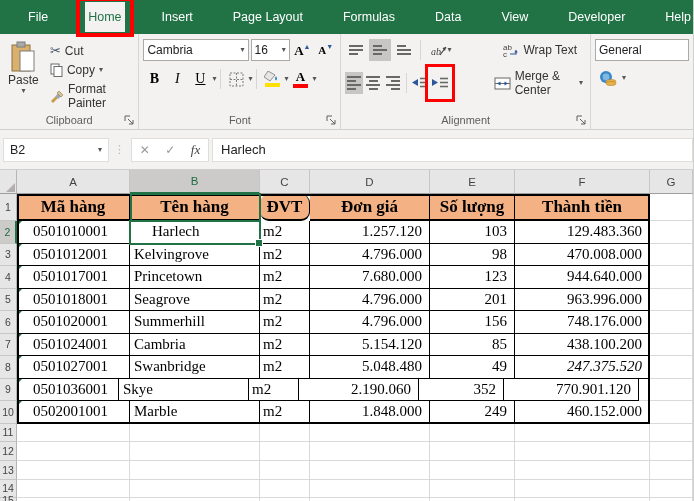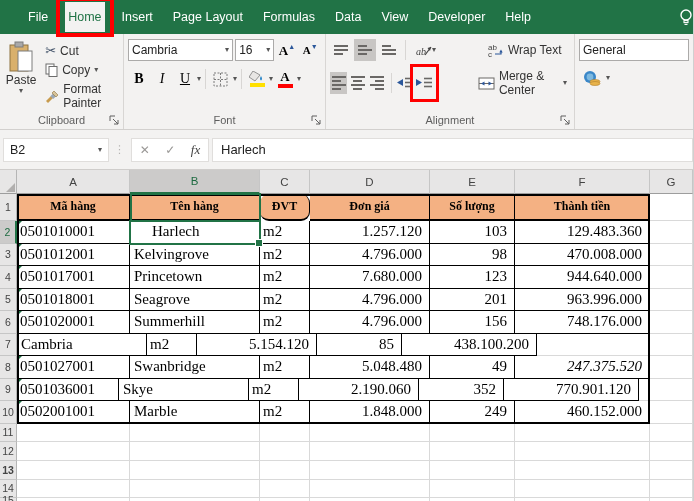--- a/index.html
+++ b/index.html
@@ -2,21 +2,21 @@
 <html><head>
 <meta charset="utf-8">
 <style>
   * { margin:0; padding:0; box-sizing:border-box; }
   html,body { width:694px; height:501px; overflow:hidden; background:#fff;
               font-family:"Liberation Sans", sans-serif; }
   body { position:relative; border-right:1px solid #d0d0d0; }
 
   
   .tabbar { height:34px; background:#217346; display:flex; align-items:center;
-            padding-left:25px; gap:14px; position:relative; }
+            padding-left:25px; gap:34px; position:relative; }
   .tab { color:#fff; font-size:12.5px; padding:8px 3px; cursor:default; position:relative; white-space:nowrap; }
   .tab.active { background:#f3f2f1; color:#217346; }
   .red-ring { position:absolute; inset:-5px -9px; border:4px solid #ff0000; z-index:40; pointer-events:none; }
   .tellme { margin-left:auto; display:flex; align-items:center; gap:9px; color:#fff;
             font-size:12.5px; padding-right:0; overflow:hidden; white-space:nowrap; }
 
   
   .ribbon { height:96px; background:#f3f2f1; display:flex; border-bottom:1px solid #d2d0ce; position:relative; }
   .rgroup { display:flex; flex-direction:column; border-right:1px solid #d8d6d4; position:relative; }
   .rgroup-body { flex:1; display:flex; padding:5px 4px 0 4px; }
@@ -78,22 +78,22 @@
   .corner::after { content:""; position:absolute; right:1px; bottom:1px;
                    border-left:9px solid transparent; border-bottom:9px solid #b1afae; }
   .grow { display:flex; }
   .rn { width:17px; background:#e7e6e6; border-right:1px solid #b5b5b5; border-bottom:1px solid #c6c6c6;
         display:flex; align-items:center; justify-content:center; font-size:10.5px; color:#444; flex:none; }
   .rn.selrow { background:#cccbca; border-right:2px solid #217346; color:#1e6b41; }
   .c { flex:none; display:flex; align-items:center; font-family:"Liberation Serif","DejaVu Serif",serif;
        font-size:15px; color:#000; overflow:hidden; white-space:nowrap; position:relative; }
   .c.g { border-right:1px solid #d9d9d9; border-bottom:1px solid #d9d9d9; }
   .c.b { border-right:1px solid #000; border-bottom:1px solid #000; }
-  .c.hdr { justify-content:center; font-weight:bold; font-size:12px; border-bottom-width:2px; }
-  .c.code { padding-left:3px; }
+  .c.hdr { justify-content:center; font-weight:bold; font-size:17px; border-bottom-width:2px; }
+  .c.code { padding-left:16px; }
   .c.name { padding-left:4px; }
   .c.name.indent { padding-left:22px; }
   .c.unit { padding-left:3px; }
   .c.num { justify-content:flex-end; padding-right:7px; }
   .errtri::before { content:""; position:absolute; top:0; left:0;
                     border-top:5px solid #1d6f42; border-right:5px solid transparent; }
   .tframe { position:absolute; left:17px; top:24px; width:633px; height:230px;
             border:2px solid #000; pointer-events:none; }
   .selring-b1 { position:absolute; left:130px; top:23px; width:131px; height:29px;
                 border:2px solid #217346; pointer-events:none; }
@@ -375,21 +375,21 @@
         <svg width="10" height="10" viewBox="0 0 10 10">
           <path d="M1,1 H6 M1,1 V6" stroke="#5f5f5f" fill="none"></path>
           <path d="M4,4 L9,9 M9,5 V9 H5" stroke="#5f5f5f" fill="none"></path>
         </svg>
       </span>
     </div>
   </div>
 
   <div class="rgroup g-num">
     <div class="rgroup-body">
-      <div class="combo" style="width:110px;">
+      <div class="combo" style="width:94px;">
         <span>General</span>
       </div>
       <div class="rbtn">
         <span class="icon">
           <svg width="20" height="16" viewBox="0 0 20 16">
             <circle cx="8" cy="7" r="6" fill="#3a87c8"></circle>
             <circle cx="8" cy="7" r="3.4" fill="#7db9e0"></circle>
             <ellipse cx="13" cy="11.5" rx="5" ry="2" fill="#e8b34b" stroke="#b2802a" stroke-width="0.6"></ellipse>
             <ellipse cx="13" cy="13.5" rx="5" ry="2" fill="#e8b34b" stroke="#b2802a" stroke-width="0.6"></ellipse>
           </svg>
@@ -483,20 +483,21 @@
         <div class="c b code errtri" style="flex: 0 0 auto; width: 113px;">0501020001</div>
         <div class="c b name" style="flex: 0 0 auto; width: 130px;">Summerhill</div>
         <div class="c b unit" style="flex: 0 0 auto; width: 50px;">m2</div>
         <div class="c b num" style="flex: 0 0 auto; width: 120px;">4.796.000</div>
         <div class="c b num" style="flex: 0 0 auto; width: 85px;">156</div>
         <div class="c b num" style="flex: 0 0 auto; width: 135px;">748.176.000</div>
         <div class="c g" style="flex: 1 1 0%;"></div>
       </div>
       <div class="grow" style="height: 22.5px;">
         <div class="rn">7</div>
+        <div class="c b code errtri" style="flex: 0 0 auto; width: 113px;">0501024001</div>
         <div class="c b name" style="flex: 0 0 auto; width: 130px;">Cambria</div>
         <div class="c b unit" style="flex: 0 0 auto; width: 50px;">m2</div>
         <div class="c b num" style="flex: 0 0 auto; width: 120px;">5.154.120</div>
         <div class="c b num" style="flex: 0 0 auto; width: 85px;">85</div>
         <div class="c b num" style="flex: 0 0 auto; width: 135px;">438.100.200</div>
         <div class="c g" style="flex: 1 1 0%;"></div>
       </div>
       <div class="grow" style="height: 22.5px;">
         <div class="rn">8</div>
         <div class="c b code errtri" style="flex: 0 0 auto; width: 113px;">0501027001</div>
@@ -540,21 +541,21 @@
       <div class="grow" style="height: 18.5px;">
         <div class="rn">12</div>
         <div class="c g" style="flex: 0 0 auto; width: 113px;"></div>
         <div class="c g" style="flex: 0 0 auto; width: 130px;"></div>
         <div class="c g" style="flex: 0 0 auto; width: 50px;"></div>
         <div class="c g" style="flex: 0 0 auto; width: 120px;"></div>
         <div class="c g" style="flex: 0 0 auto; width: 85px;"></div>
         <div class="c g" style="flex: 0 0 auto; width: 135px;"></div>
         <div class="c g" style="flex: 1 1 0%;"></div>
       </div>
-      <div class="grow" style="height: 19px; font-weight: bold;">
+      <div class="grow" style="height: 19px;">
         <div class="rn">13</div>
         <div class="c g" style="flex: 0 0 auto; width: 113px;"></div>
         <div class="c g" style="flex: 0 0 auto; width: 130px;"></div>
         <div class="c g" style="flex: 0 0 auto; width: 50px;"></div>
         <div class="c g" style="flex: 0 0 auto; width: 120px;"></div>
         <div class="c g" style="flex: 0 0 auto; width: 85px;"></div>
         <div class="c g" style="flex: 0 0 auto; width: 135px;"></div>
         <div class="c g" style="flex: 1 1 0%;"></div>
       </div>
       <div class="grow" style="height: 18.5px;">

